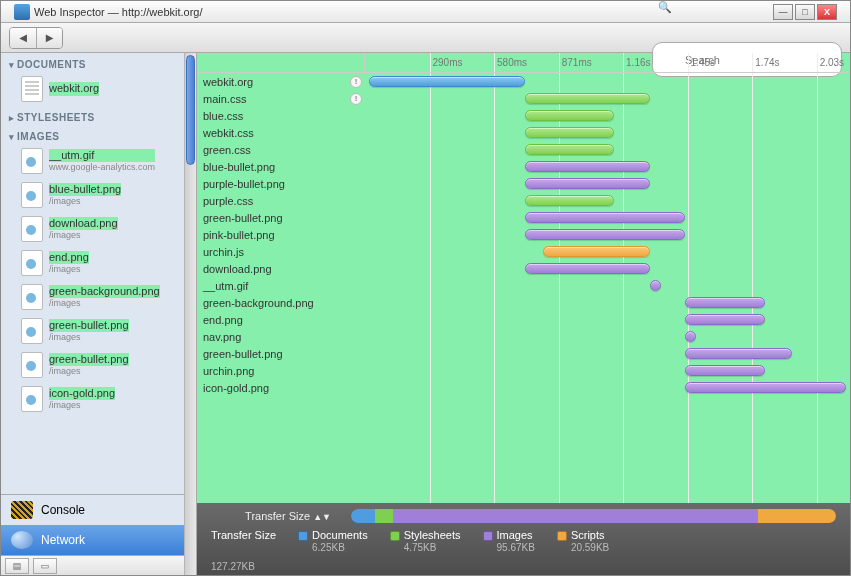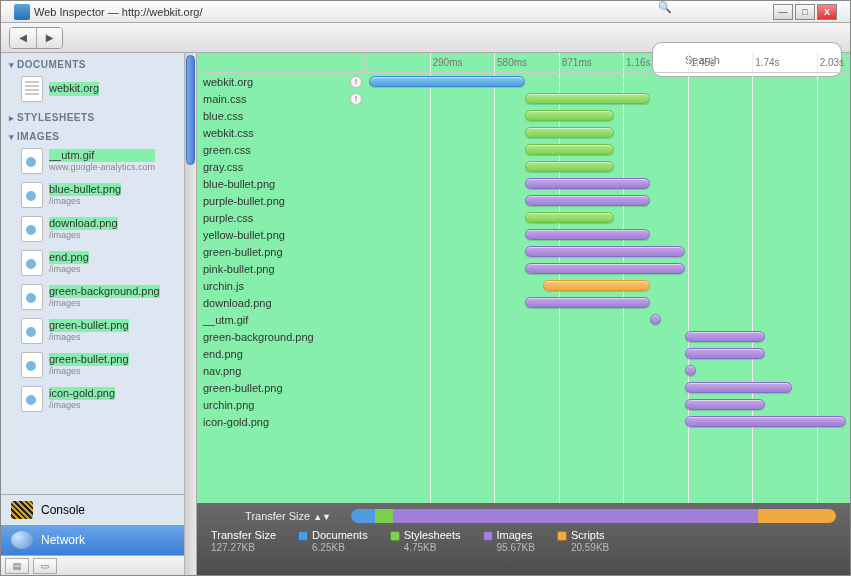--- a/index.html
+++ b/index.html
@@ -77,21 +77,21 @@
 .summary .top { display:flex; align-items:center; gap:20px; }
 .summary .top .label { text-align:right; width:120px; color:#eee; }
 .summary .top .sort { font-size:9px; }
 .summary .stacked { flex:1; height:14px; display:flex; border-radius:7px; overflow:hidden; box-shadow: inset 0 0 2px rgba(0,0,0,0.5); }
 .summary .stacked .seg { height:100%; }
 .summary .bot { display:flex; gap:22px; align-items:flex-start; }
 .summary .bot .blk { display:flex; flex-direction:column; align-items:flex-start; line-height:1.2; }
 .summary .bot .blk .l1 { display:flex; align-items:center; gap:4px; color:#fff; }
 .summary .bot .blk .l2 { color:#bbb; font-size:10px; padding-left:14px; }
 .summary .bot .blk.first .l1 { color:#fff; }
-.summary .bot .blk.first .l2 { padding-left:0; }
+.summary .bot .blk.first .l2 { padding-left:0;margin-top:19px; }
 .summary .swatch { width:10px; height:10px; border-radius:2px; border:1px solid rgba(0,0,0,0.3); }
 </style>
 </head>
 <body>
 
 <div class="window">
 
   <div class="titlebar">
     <div class="app-icon"></div>
     <span>Web Inspector — http://webkit.org/</span>
@@ -259,52 +259,38 @@
               </div>
             </div>
             <div class="row">
               <div class="name">green.css</div>
               <div class="warn"></div>
               <div class="barcell">
                 <div class="bar css" style="left:33.02752293577982%;width:18.34862385321101%"></div>
               </div>
             </div>
             <div class="row">
-              <div class="name">gray.css</div>
+              <div class="name">blue-bullet.png</div>
+              <div class="warn"></div>
+              <div class="barcell">
+                <div class="bar img" style="left:33.02752293577982%;width:25.688073394495415%"></div>
+              </div>
+            </div>
+            <div class="row">
+              <div class="name">purple-bullet.png</div>
+              <div class="warn"></div>
+              <div class="barcell">
+                <div class="bar img" style="left:33.02752293577982%;width:25.688073394495415%"></div>
+              </div>
+            </div>
+            <div class="row">
+              <div class="name">purple.css</div>
               <div class="warn"></div>
               <div class="barcell">
                 <div class="bar css" style="left:33.02752293577982%;width:18.34862385321101%"></div>
-              </div>
-            </div>
-            <div class="row">
-              <div class="name">blue-bullet.png</div>
-              <div class="warn"></div>
-              <div class="barcell">
-                <div class="bar img" style="left:33.02752293577982%;width:25.688073394495415%"></div>
-              </div>
-            </div>
-            <div class="row">
-              <div class="name">purple-bullet.png</div>
-              <div class="warn"></div>
-              <div class="barcell">
-                <div class="bar img" style="left:33.02752293577982%;width:25.688073394495415%"></div>
-              </div>
-            </div>
-            <div class="row">
-              <div class="name">purple.css</div>
-              <div class="warn"></div>
-              <div class="barcell">
-                <div class="bar css" style="left:33.02752293577982%;width:18.34862385321101%"></div>
-              </div>
-            </div>
-            <div class="row">
-              <div class="name">yellow-bullet.png</div>
-              <div class="warn"></div>
-              <div class="barcell">
-                <div class="bar img" style="left:33.02752293577982%;width:25.688073394495415%"></div>
               </div>
             </div>
             <div class="row">
               <div class="name">green-bullet.png</div>
               <div class="warn"></div>
               <div class="barcell">
                 <div class="bar img" style="left:33.02752293577982%;width:33.02752293577982%"></div>
               </div>
             </div>
             <div class="row">

